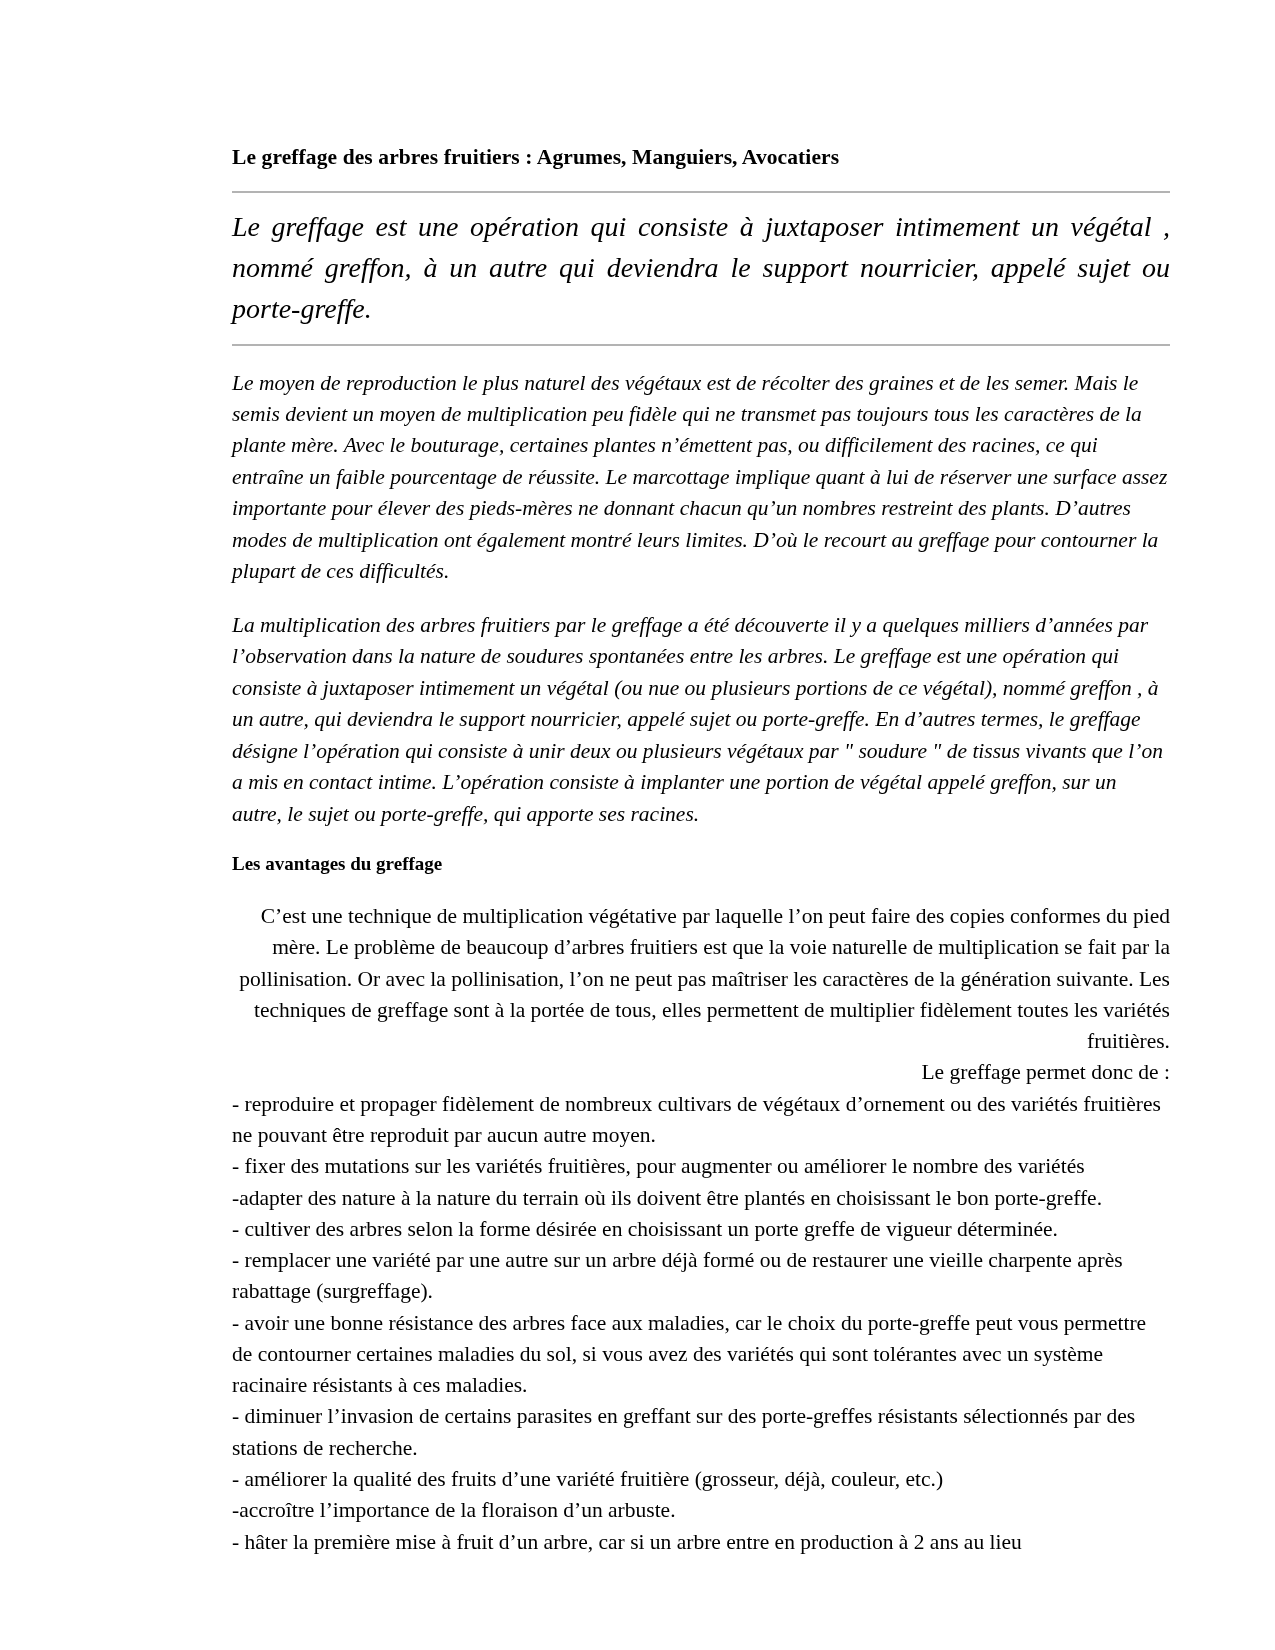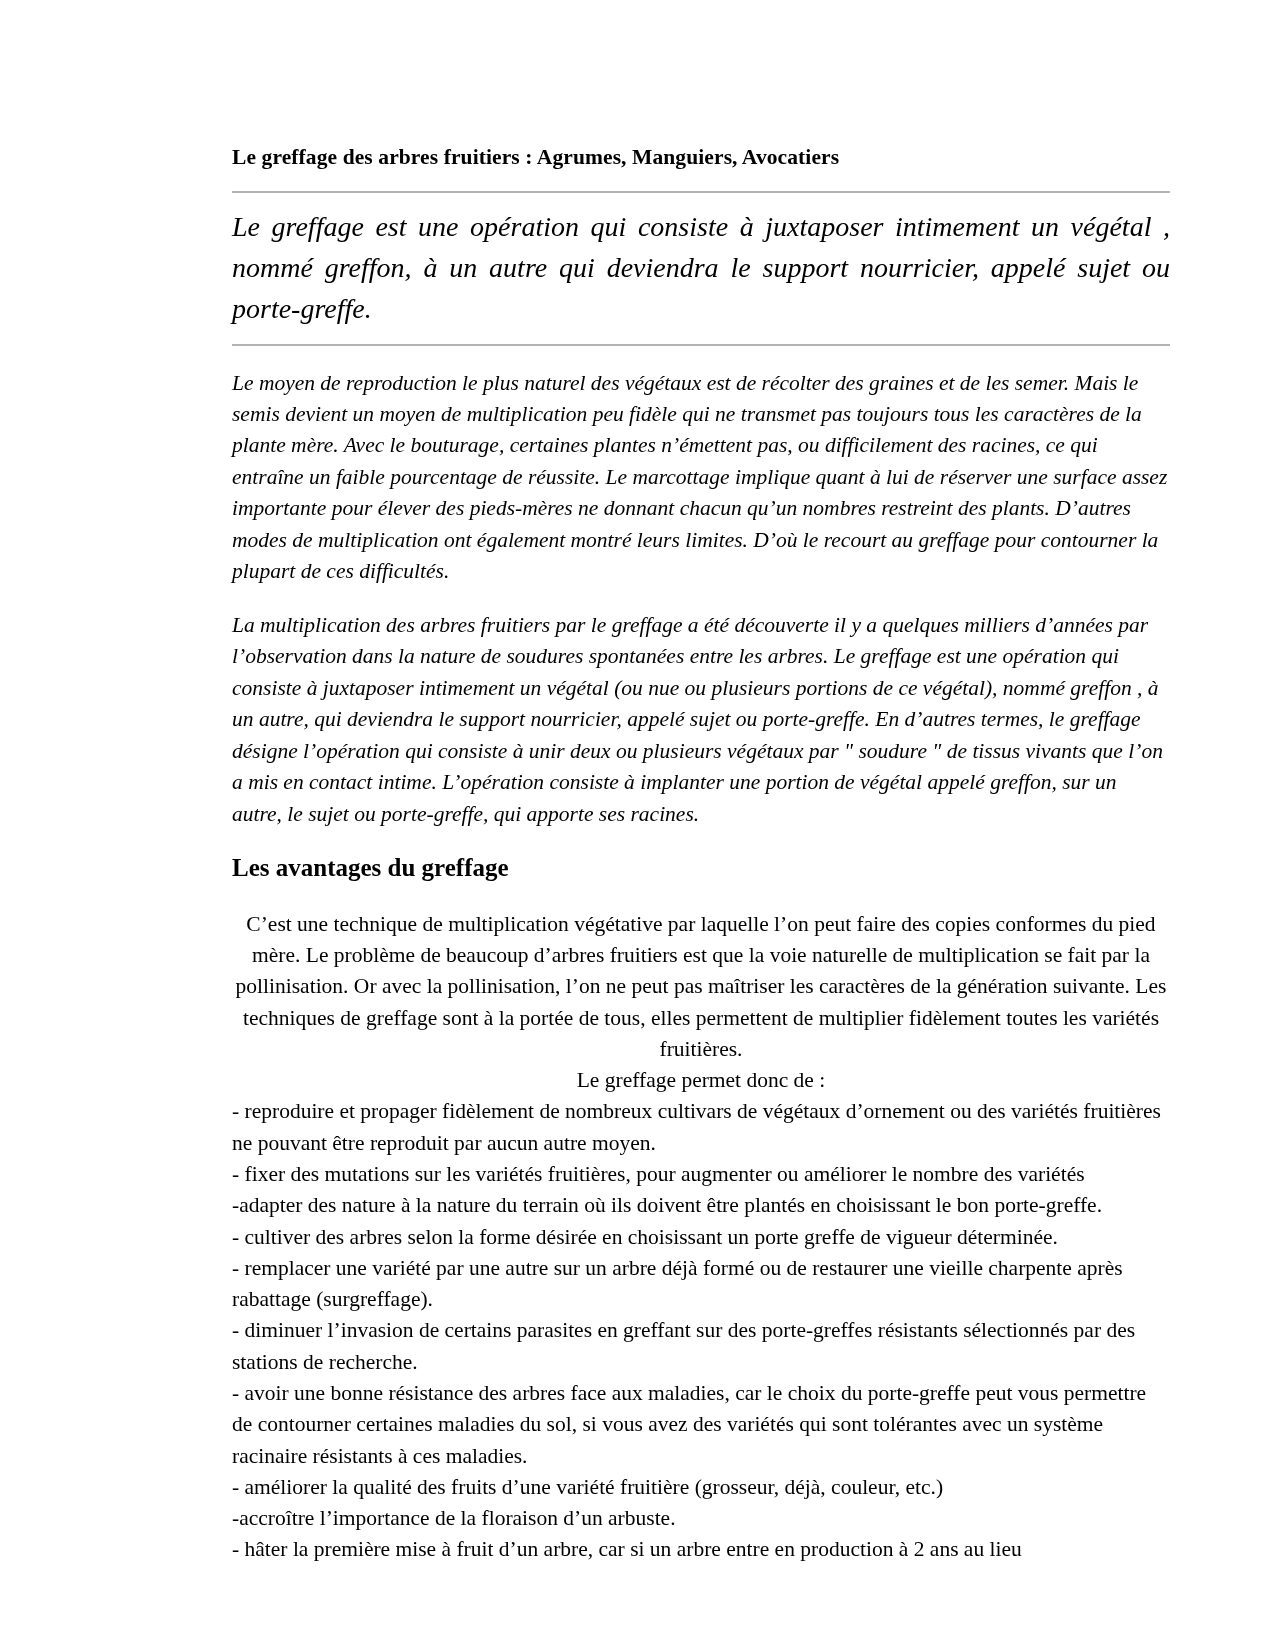--- a/index.html
+++ b/index.html
@@ -75,32 +75,32 @@
     line-height: 1.465;
     margin: 0 0 22px 0;
     text-align: left;
   }
   .italic-para.first-italic {
     margin-top: 22px;
   }
 
   
   .section-heading {
-    font-size: 25px;
+    font-size: 19px;
     font-weight: bold;
     line-height: 1.3;
     margin: 0 0 24px 0;
   }
 
   
   .body-para {
     font-size: 21.5px;
     line-height: 1.455;
     margin: 0;
-    text-align: center;
+    text-align: right;
   }
   .list-block {
     font-size: 21.5px;
     line-height: 1.455;
     margin: 0;
   }
   .list-item {
     margin: 0;
     text-align: left;
   }
@@ -130,21 +130,21 @@
     <p class="body-para">C’est une technique de multiplication végétative par laquelle l’on peut faire des copies conformes du pied mère. Le problème de beaucoup d’arbres fruitiers est que la voie naturelle de multiplication se fait par la pollinisation. Or avec la pollinisation, l’on ne peut pas maîtriser les caractères de la génération suivante. Les techniques de greffage sont à la portée de tous, elles permettent de multiplier fidèlement toutes les variétés fruitières.</p>
 
     <p class="body-para">Le greffage permet donc de :</p>
 
     <div class="list-block">
       <p class="list-item">- reproduire et propager fidèlement de nombreux cultivars de végétaux d’ornement ou des variétés fruitières ne pouvant être reproduit par aucun autre moyen.</p>
       <p class="list-item">- fixer des mutations sur les variétés fruitières, pour augmenter ou améliorer le nombre des variétés</p>
       <p class="list-item">-adapter des nature à la nature du terrain où ils doivent être plantés en choisissant le bon porte-greffe.</p>
       <p class="list-item">- cultiver des arbres selon la forme désirée en choisissant un porte greffe de vigueur déterminée.</p>
       <p class="list-item">- remplacer une variété par une autre sur un arbre déjà formé ou de restaurer une vieille charpente après rabattage (surgreffage).</p>
+      <p class="list-item">- avoir une bonne résistance des arbres face aux maladies, car le choix du porte-greffe peut vous permettre de contourner certaines maladies du sol, si vous avez des variétés qui sont tolérantes avec un système racinaire résistants à ces maladies.</p>
       <p class="list-item">- diminuer l’invasion de certains parasites en greffant sur des porte-greffes résistants sélectionnés par des stations de recherche.</p>
-      <p class="list-item">- avoir une bonne résistance des arbres face aux maladies, car le choix du porte-greffe peut vous permettre de contourner certaines maladies du sol, si vous avez des variétés qui sont tolérantes avec un système racinaire résistants à ces maladies.</p>
       <p class="list-item">- améliorer la qualité des fruits d’une variété fruitière (grosseur, déjà, couleur, etc.)</p>
       <p class="list-item">-accroître l’importance de la floraison d’un arbuste.</p>
       <p class="list-item">- hâter la première mise à fruit d’un arbre, car si un arbre entre en production à 2 ans au lieu</p>
     </div>
 
   </div>
 </div>
 
 </body></html>

